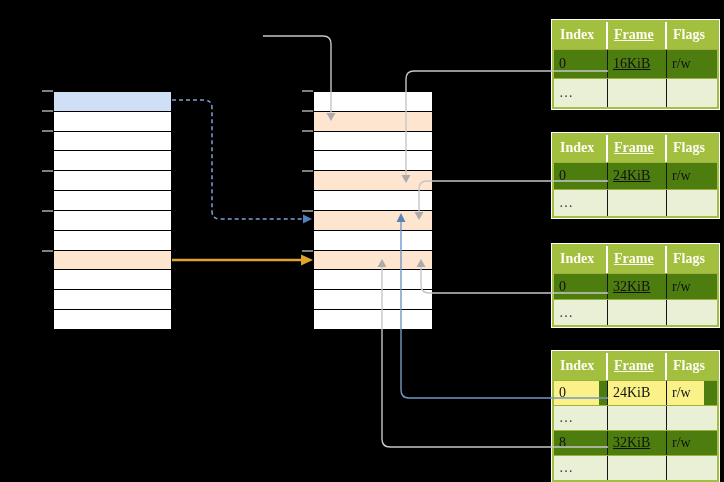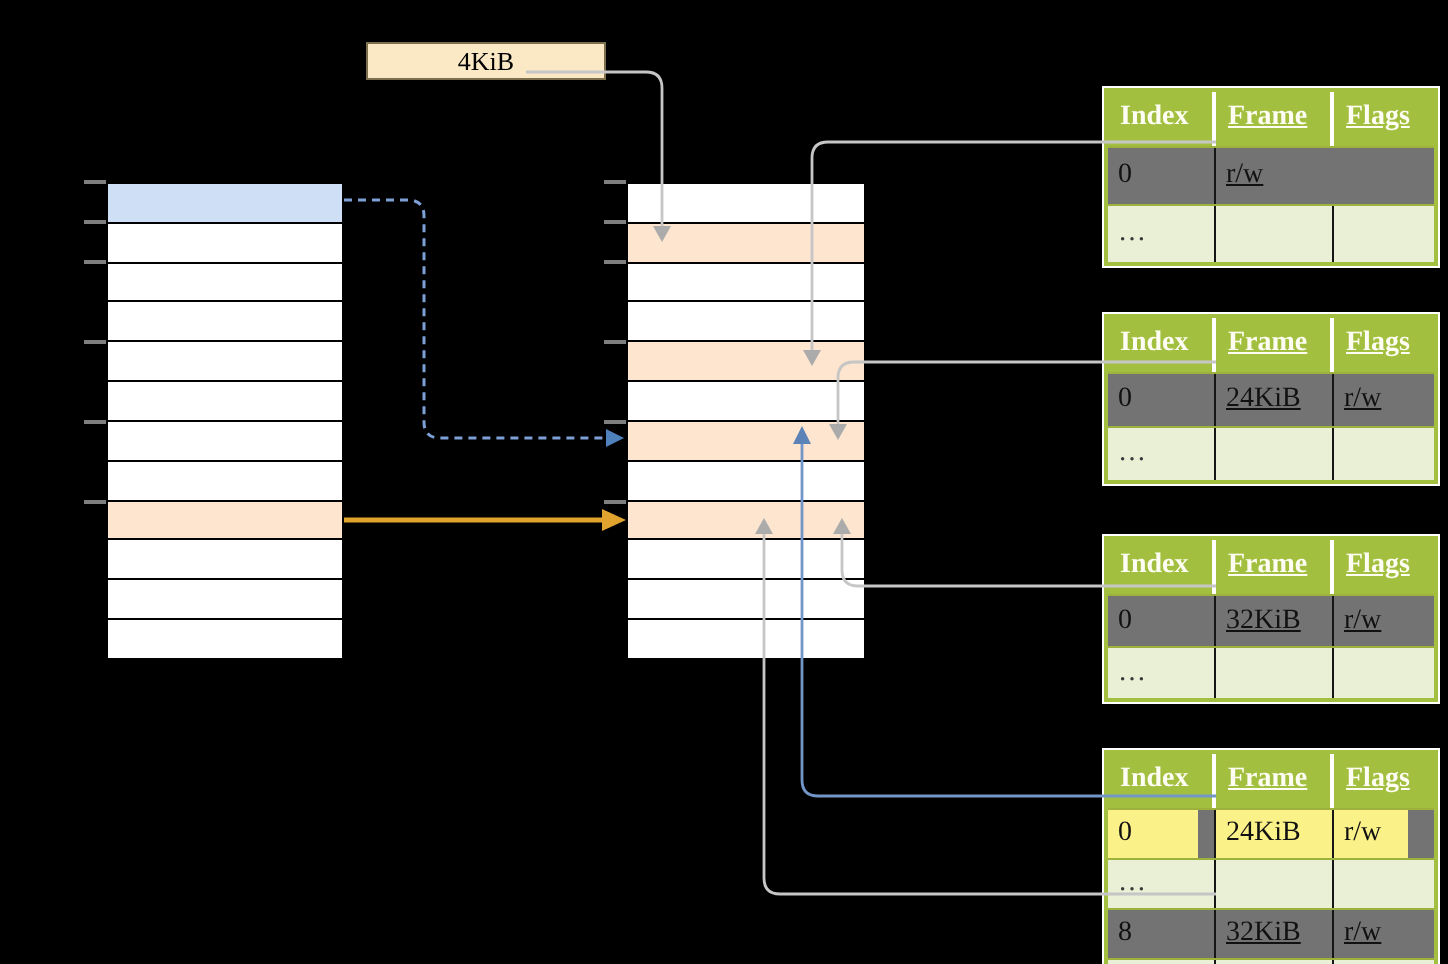--- a/index.html
+++ b/index.html
@@ -19,26 +19,26 @@
   
   .tick{position:absolute;width:11px;height:2px;background:#7F7F7F;}
 
   
   .psize{position:absolute;left:183px;top:21px;width:120px;height:19px;
          background:#FBE9C6;border:1px solid #7d6e4e;box-sizing:border-box;
          text-align:center;line-height:17px;font-size:13px;color:#000;}
 
   
   .ptable{position:absolute;left:552px;width:167px;box-sizing:border-box;
-          border:2px solid #A3BF3F;outline:1px solid #fff;background:#737373;margin-top:24px;}
+          border:2px solid #A3BF3F;outline:1px solid #fff;background:#4d7c0f;}
   .trow{display:flex;border-top:1px solid #9CB23D;}
   .trow.thead{border-top:none;background:#A3BF3F;}
   .cell{box-sizing:border-box;padding-left:5px;font-size:14px;color:#111;
         overflow:hidden;white-space:nowrap;}
-  .c0{width:54px;}.c1{width:59px;text-decoration:underline;}.c2{width:50px;text-decoration:underline;}
+  .c0{width:54px;}.c1{width:59px;text-decoration:underline;}.c2{width:50px;}
   .cell{border-right:1px solid #161616;}
   .c2{border-right:none;}
   .thead .cell{border-right:2px solid #fff;font-weight:bold;color:#FDFDF3;
                font-size:14px;padding-left:6px;}
   .thead .c2{border-right:none;}
   .trow.dots{background:#E9F0D6;}
   .trow.dots .cell{color:#3a3a3a;}
   .t1 .trow{height:28px;line-height:28px;} .t1 .thead{height:27px;line-height:26px;}
   .t2 .trow{height:26px;line-height:26px;} .t2 .thead{height:27px;line-height:26px;}
   .t3 .trow{height:25px;line-height:25px;} .t3 .thead{height:27px;line-height:26px;}
@@ -48,21 +48,20 @@
       padding-left:5px;}
   .hlw0{width:45px;}.hlw1{width:100%;}.hlw2{width:37px;}
 
   svg.overlay{position:absolute;left:0;top:0;pointer-events:none;}
 </style>
 </head>
 <body>
 
 <div class="stage">
 
-  <div class="psize">4KiB</div>
 
   <div class="memcol" id="vcol">
     <div class="mrow" data-fill="blue"></div>
     <div class="mrow" data-fill="white"></div>
     <div class="mrow" data-fill="white"></div>
     <div class="mrow" data-fill="white"></div>
     <div class="mrow" data-fill="white"></div>
     <div class="mrow" data-fill="white"></div>
     <div class="mrow" data-fill="white"></div>
     <div class="mrow" data-fill="white"></div>
@@ -102,20 +101,21 @@
   <div class="tick" style="left:302px;top:250px"></div>
 
   <div class="ptable t1" style="top:20px">
     <div class="trow thead">
       <div class="cell c0">Index</div>
       <div class="cell c1">Frame</div>
       <div class="cell c2">Flags</div>
     </div>
     <div class="trow">
       <div class="cell c0">0</div>
+      <div class="cell c1">16KiB</div>
       <div class="cell c2">r/w</div>
     </div>
     <div class="trow dots">
       <div class="cell c0">…</div>
       <div class="cell c1"></div>
       <div class="cell c2"></div>
     </div>
   </div>
 
   <div class="ptable t2" style="top:133px">

